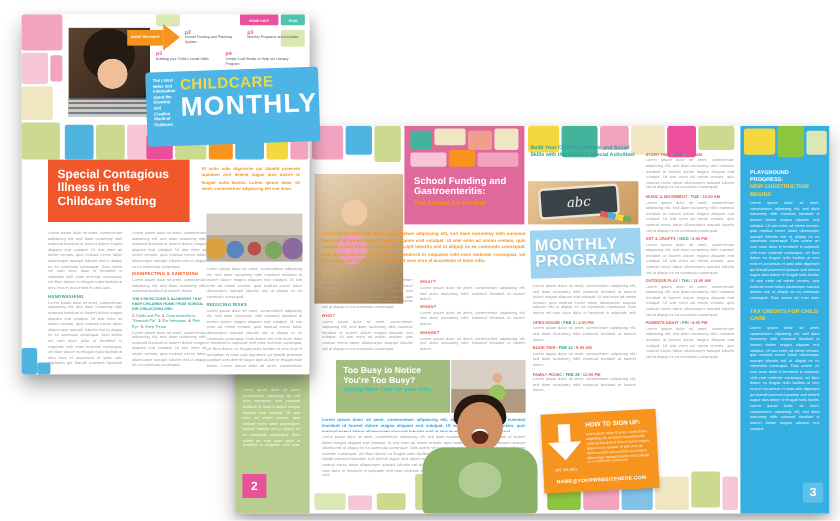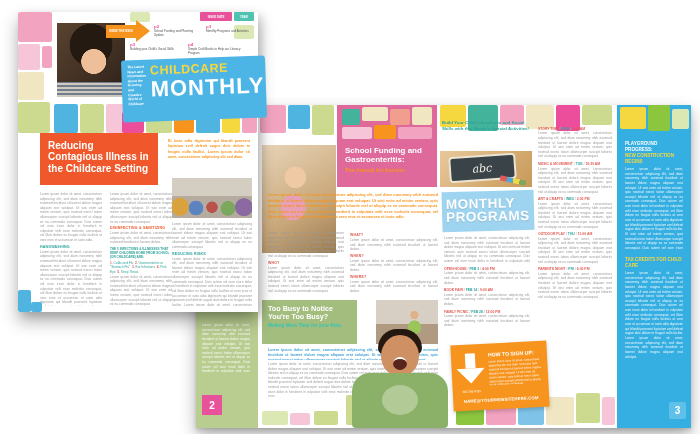--- a/index.html
+++ b/index.html
@@ -87,21 +87,21 @@
            border-left:14px solid #f7941e;}
   .ln{color:#e05a52;font-weight:bold;}
   .lt{color:#2fa39b;}
   .list-block{font-size:3.2px;line-height:1.45;}
   .list-head{color:#2fa39b;font-weight:bold;font-size:3.1px;line-height:1.35;margin:2px 0 1px;}
   
   .pinkbox{position:absolute;left:141px;top:0;width:100px;height:82px;background:#e0699c;}
   .pb-h{position:absolute;left:8px;top:42px;width:88px;color:#fff;font-weight:bold;
         font-size:8px;line-height:1.08;}
   .pb-sub{position:absolute;left:8px;top:62px;width:88px;color:#f7931e;font-weight:bold;font-size:5.4px;}
-  .greenbox{position:absolute;left:66px;top:195px;width:95px;height:44px;background:#a3bd7e;
+  .greenbox{position:absolute;left:84px;top:195px;width:95px;height:44px;background:#a3bd7e;
         padding:5px 6px;box-sizing:border-box;}
   .gb-h{color:#fff;font-weight:bold;font-size:7.2px;line-height:1.1;}
   .gb-sub{color:#38c4b4;font-weight:bold;font-size:4.8px;margin-top:2px;}
   .mp-tile{position:absolute;left:246px;top:86px;width:92px;height:40px;background:#9fd4f1;
         transform:rotate(-1.5deg);display:flex;align-items:center;padding-left:4px;box-sizing:border-box;}
   .mp-title{color:#fff;font-weight:bold;font-size:13.5px;line-height:.95;letter-spacing:.5px;
         text-shadow:0 1px 1px rgba(0,0,0,.12);}
   .bluebar{position:absolute;left:421px;top:0;width:74px;height:323px;background:#35aee2;}
   .bb-h{color:#fff;font-weight:bold;font-size:4.6px;line-height:1.2;}
   .bb-hy{color:#f5d73f;font-weight:bold;font-size:4.6px;line-height:1.2;}
@@ -318,21 +318,21 @@
 
     <div class="masthead">
       <div class="tagline">The Latest News and Information about the Growing and Creative World of Childcare</div>
       <div>
         <div class="mh-1">CHILDCARE</div>
         <div class="mh-2">MONTHLY</div>
       </div>
     </div>
 
     <div class="headline-box">
-      <div>Reducing Contagious Illness in the Childcare Setting</div>
+      <div>Special Contagious Illness in the Childcare Setting</div>
     </div>
     <div class="abs intro-orange" style="left:150px;top:127px;width:82px;height:37px;font-size:3.6px;line-height:1.5;">Et iusto odio dignissim qui blandit praesent luptatum zzril delenit augue duis dolore te feugait nulla facilisi. Lorem ipsum dolor sit amet, consectetuer adipiscing elit sed diam.</div>
 
     <div class="abs" style="left:22px;top:180px;width:62px;height:114px;overflow:hidden;">
       <div class="greek">Lorem ipsum dolor sit amet, consectetuer adipiscing elit, sed diam nonummy nibh euismod tincidunt ut laoreet dolore magna aliquam erat volutpat. Ut wisi enim ad minim veniam, quis nostrud exerci tation ullamcorper suscipit lobortis nisl ut aliquip ex ea commodo consequat. Duis autem vel eum iriure dolor in hendrerit in vulputate velit esse molestie consequat, vel illum dolore eu feugiat nulla facilisis at vero eros et accumsan et iusto odio.</div>
       <div class="teal-h">HANDWASHING</div>
       <div class="greek">Lorem ipsum dolor sit amet, consectetuer adipiscing elit, sed diam nonummy nibh euismod tincidunt ut laoreet dolore magna aliquam erat volutpat. Ut wisi enim ad minim veniam, quis nostrud exerci tation ullamcorper suscipit lobortis nisl ut aliquip ex ea commodo consequat. Duis autem vel eum iriure dolor in hendrerit in vulputate velit esse molestie consequat, vel illum dolore eu feugiat nulla facilisis at vero eros et accumsan et iusto odio dignissim qui blandit praesent luptatum zzril delenit augue duis dolore te feugait nulla facilisi. Lorem ipsum dolor sit amet, consectetuer adipiscing elit, sed diam nonummy nibh euismod tincidunt ut laoreet dolore magna aliquam erat volutpat.</div>
     </div>
     <div class="abs" style="left:92px;top:180px;width:62px;height:114px;overflow:hidden;">
       <div class="greek">Lorem ipsum dolor sit amet, consectetuer adipiscing elit, sed diam nonummy nibh euismod tincidunt ut laoreet dolore magna aliquam erat volutpat. Ut wisi enim ad minim veniam, quis nostrud exerci tation ullamcorper suscipit lobortis nisl ut aliquip ex ea commodo consequat.</div>

